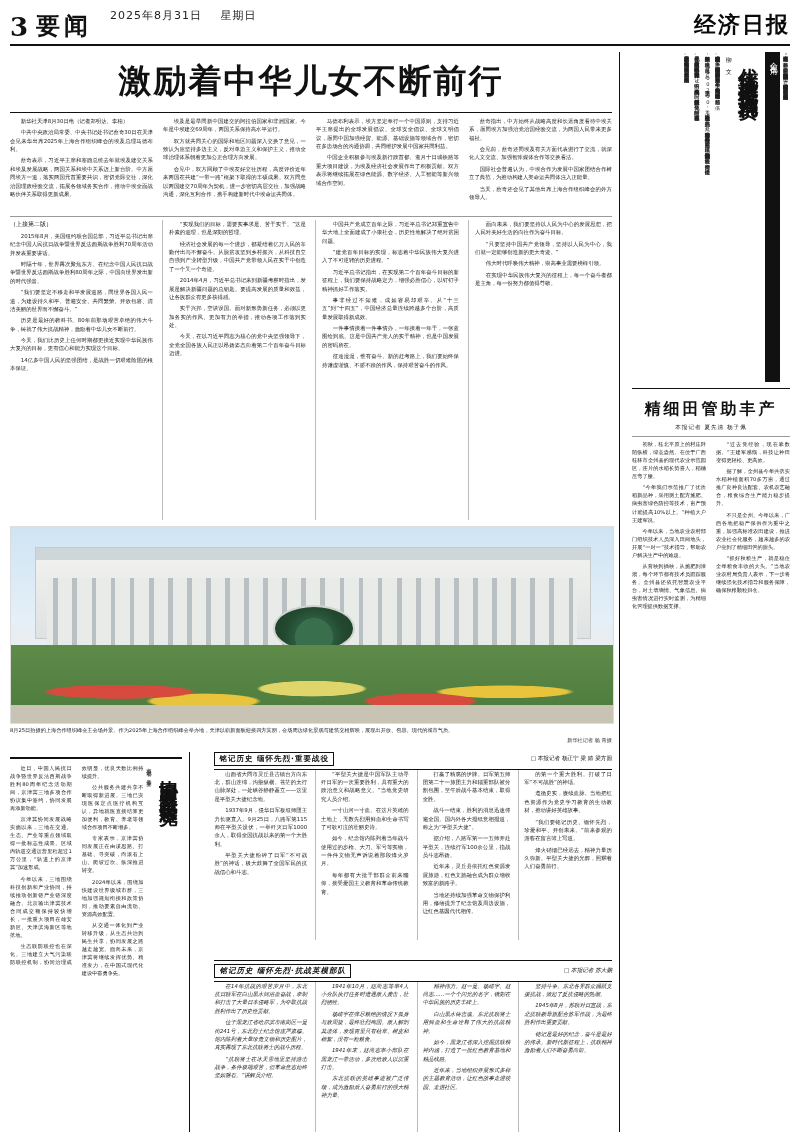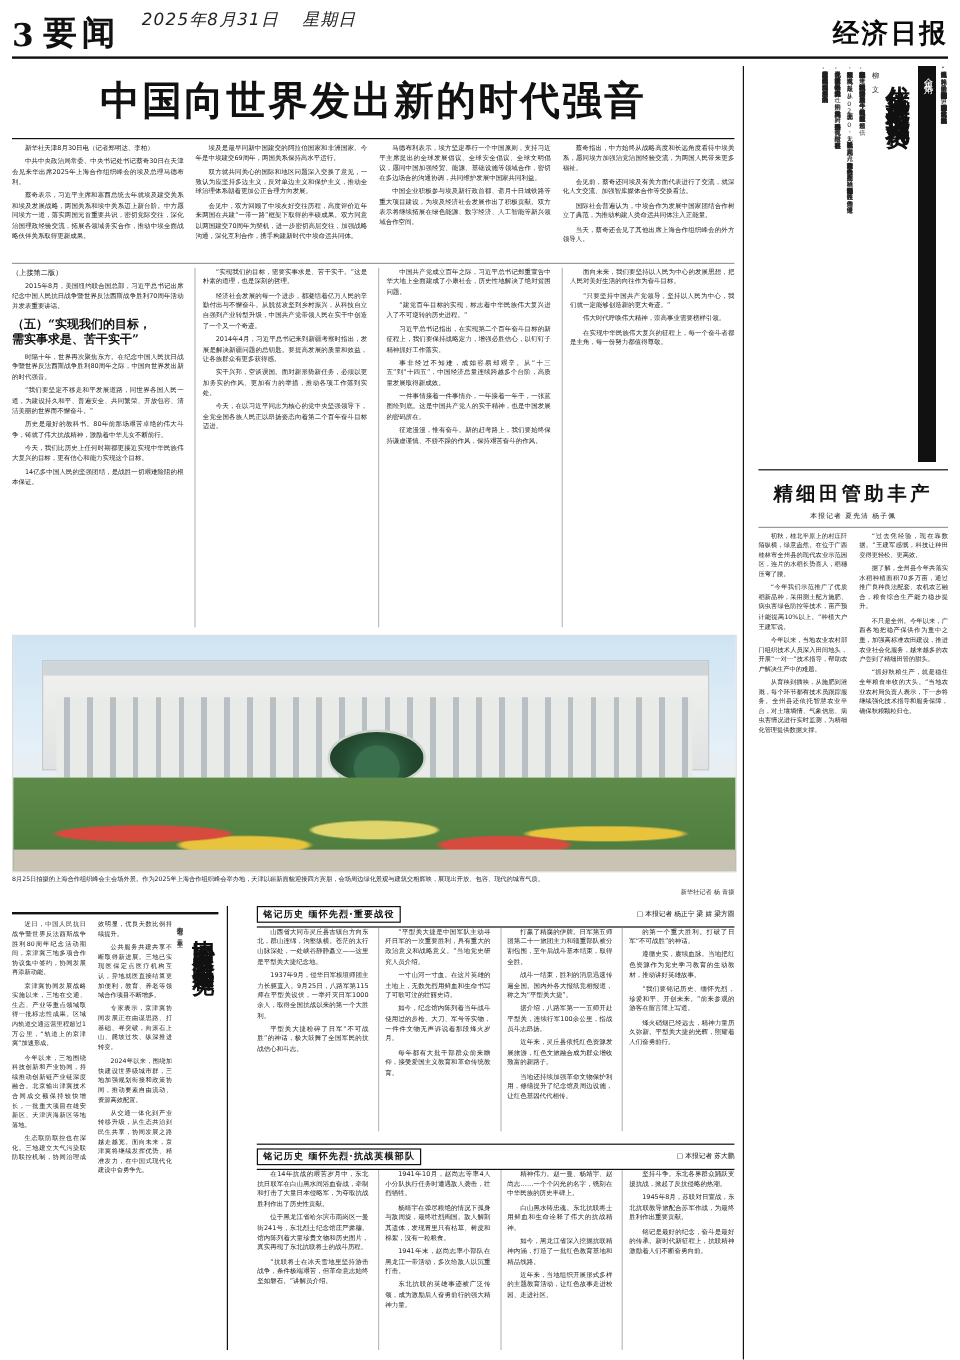--- a/index.html
+++ b/index.html
@@ -8,22 +8,22 @@
     background:#ffffff;
     font-family:"DejaVu Sans","Liberation Sans",sans-serif;
     color:#111;
     overflow:hidden;
   }
   .page{position:relative;width:800px;height:1133px;box-sizing:border-box;padding:8px 10px;}
 
   
   .masthead{display:flex;align-items:flex-end;border-bottom:2px solid #111;padding-bottom:4px;}
   .page-num{font-family:"DejaVu Serif","Liberation Serif",serif;font-size:26px;font-weight:700;line-height:1;margin-right:8px;}
-  .section-name{font-family:Liberation Serif, serif;font-size:28px;font-weight:700;letter-spacing:4px;line-height:1;}
-  .masthead-date{font-size:14px;margin-left:18px;margin-bottom:17px;letter-spacing:1px;color:#222;font-style:italic;}
+  .section-name{font-family:Liberation Mono, monospace;font-size:24px;font-weight:700;letter-spacing:4px;line-height:1;}
+  .masthead-date{font-size:11px;margin-left:18px;margin-bottom:17px;letter-spacing:1px;color:#222;}
   .masthead-date span{margin-right:14px;}
   .paper-logo{margin-left:auto;font-family:"DejaVu Serif","Liberation Serif",serif;font-size:22px;font-weight:700;letter-spacing:2px;color:#0a0a0a;}
 
   
   .body-grid{display:flex;gap:7px;margin-top:6px;height:1080px;}
   .col-left{width:602px;display:flex;flex-direction:column;}
   .col-right{width:168px;display:flex;flex-direction:column;border-left:1px solid #111;padding-left:12px;}
 
   
   .headline-main{
@@ -120,21 +120,21 @@
       <span>2025年8月31日</span>
       <span>星期日</span>
     </div>
     <div class="paper-logo">经济日报</div>
   </div>
 
   <div class="body-grid">
 
     <div class="col-left">
 
-      <div class="headline-main">中国向世界发出新的时代强音</div>
+      <div class="headline-main">激励着中华儿女不断前行</div>
       <div class="rule"></div>
 
       <div class="cols c4" style="height:96px;overflow:hidden;">
         <p>新华社天津8月30日电（记者郑明达、李柏）</p>
         <p>中共中央政治局常委、中央书记处书记蔡奇30日在天津会见来华出席2025年上海合作组织峰会的埃及总理马德布利。</p>
         <p>蔡奇表示，习近平主席和塞西总统去年就埃及建交关系和埃及发展战略，两国关系和埃中关系迈上新台阶。中方愿同埃方一道，落实两国元首重要共识，密切党际交往，深化治国理政经验交流，拓展各领域务实合作，推动中埃全面战略伙伴关系取得更新成果。</p>
         <p>埃及是最早同新中国建交的阿拉伯国家和非洲国家。今年是中埃建交69周年，两国关系保持高水平运行。</p>
         <p>双方就共同关心的国际和地区问题深入交换了意见，一致认为应坚持多边主义，反对单边主义和保护主义，推动全球治理体系朝着更加公正合理方向发展。</p>
         <p>会见中，双方回顾了中埃友好交往历程，高度评价近年来两国在共建“一带一路”框架下取得的丰硕成果。双方同意以两国建交70周年为契机，进一步密切高层交往，加强战略沟通，深化互利合作，携手构建新时代中埃命运共同体。</p>
         <p>马德布利表示，埃方坚定奉行一个中国原则，支持习近平主席提出的全球发展倡议、全球安全倡议、全球文明倡议，愿同中国加强经贸、能源、基础设施等领域合作，密切在多边场合的沟通协调，共同维护发展中国家共同利益。</p>
@@ -146,22 +146,20 @@
       </div>
 
       <div class="rule-thin"></div>
 
       <div style="display:flex;gap:9px;height:300px;overflow:hidden;">
         <div style="width:24%;">
           <div style="font-size:6px;margin-bottom:3px;">（上接第二版）</div>
           <div class="cols" style="font-size:5.4px;">
             <p>2015年8月，美国纽约联合国总部，习近平总书记出席纪念中国人民抗日战争暨世界反法西斯战争胜利70周年活动并发表重要讲话。</p>
           </div>
-          <div class="sub-head" style="white-space:pre-line;font-size:10px;">（五）“实现我们的目标，
-需实事求是、苦干实干”</div>
           <div class="cols" style="font-size:5.4px;">
             <p>时隔十年，世界再次聚焦东方。在纪念中国人民抗日战争暨世界反法西斯战争胜利80周年之际，中国向世界发出新的时代强音。</p>
             <p>“我们要坚定不移走和平发展道路，同世界各国人民一道，为建设持久和平、普遍安全、共同繁荣、开放包容、清洁美丽的世界而不懈奋斗。”</p>
             <p>历史是最好的教科书。80年前那场艰苦卓绝的伟大斗争，铸就了伟大抗战精神，激励着中华儿女不断前行。</p>
             <p>今天，我们比历史上任何时期都更接近实现中华民族伟大复兴的目标，更有信心和能力实现这个目标。</p>
             <p>14亿多中国人民的坚强团结，是战胜一切艰难险阻的根本保证。</p>
           </div>
         </div>
         <div style="width:24%;" class="vline">
           <div class="cols" style="font-size:5.4px;padding-left:6px;">
@@ -254,21 +252,21 @@
               </div>
               <div style="width:25%;" class="cols vline">
                 <p style="padding-left:5px;">的第一个重大胜利。打破了日军“不可战胜”的神话。</p>
                 <p style="padding-left:5px;">遵循史实，赓续血脉。当地把红色资源作为党史学习教育的生动教材，推动讲好英雄故事。</p>
                 <p style="padding-left:5px;">“我们要铭记历史、缅怀先烈，珍爱和平、开创未来。”前来参观的游客在留言簿上写道。</p>
                 <p style="padding-left:5px;">烽火硝烟已经远去，精神力量历久弥新。平型关大捷的光辉，照耀着人们奋勇前行。</p>
               </div>
             </div>
           </div>
 
-          <div style="margin-top:10px;">
+          <div style="margin-top:20px;font-style:italic;">
             <div style="display:flex;align-items:center;gap:8px;border-top:1px solid #111;border-bottom:1px solid #111;padding:3px 0;">
               <div class="tag-box">铭记历史 缅怀先烈·抗战英模部队</div>
               <div style="font-size:5.6px;margin-left:auto;">□ 本报记者 苏大鹏</div>
             </div>
             <div style="display:flex;gap:8px;height:150px;overflow:hidden;">
               <div style="width:25%;" class="cols">
                 <p>在14年抗战的艰苦岁月中，东北抗日联军在白山黑水间浴血奋战，牵制和打击了大量日本侵略军，为夺取抗战胜利作出了历史性贡献。</p>
                 <p>位于黑龙江省哈尔滨市南岗区一曼街241号，东北烈士纪念馆庄严肃穆。馆内陈列着大量珍贵文物和历史图片，真实再现了东北抗联将士的战斗历程。</p>
                 <p>“抗联将士在冰天雪地里坚持游击战争，条件极端艰苦，但革命意志始终坚如磐石。”讲解员介绍。</p>
               </div>

